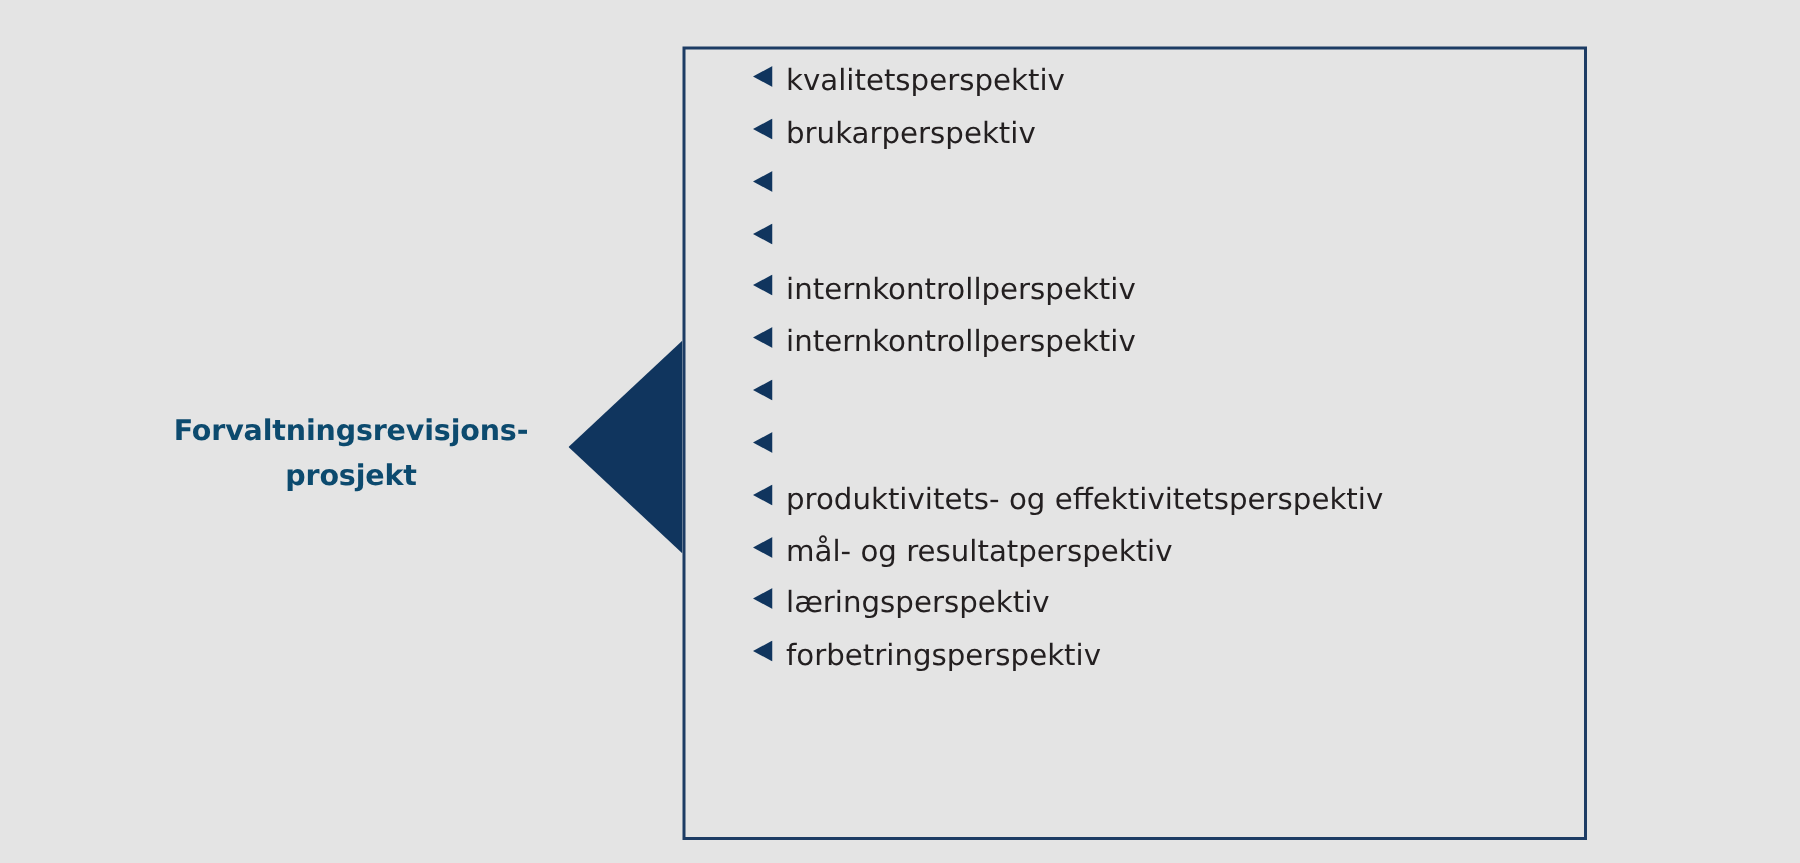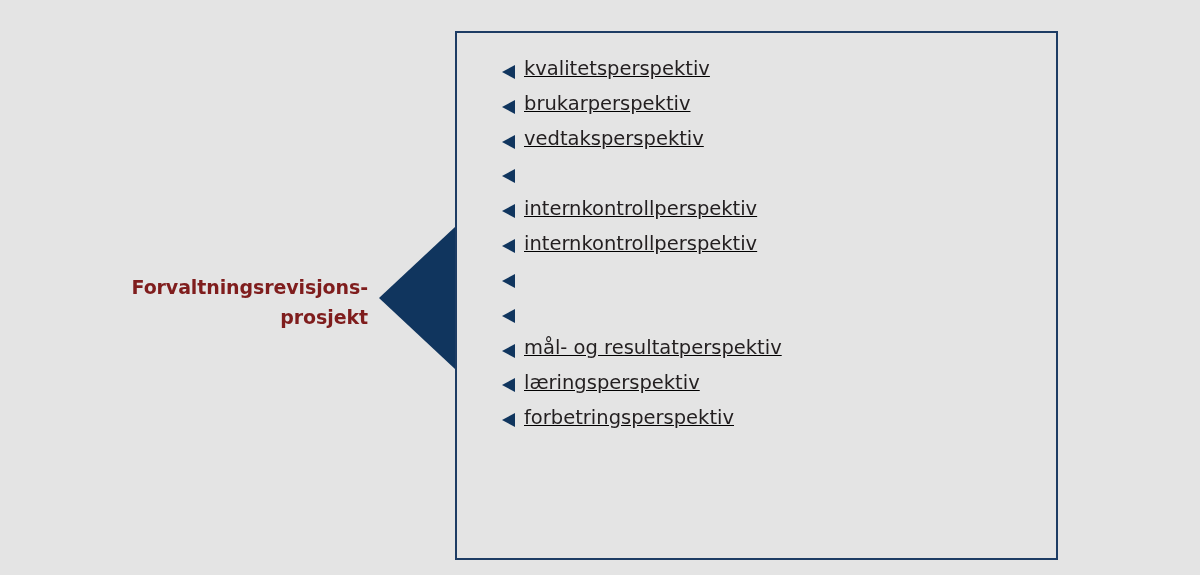--- a/index.html
+++ b/index.html
@@ -18,25 +18,25 @@
     width: 1200px;
     height: 575px;
   }
 
   
   .source-label {
     position: absolute;
     left: 100px;
     top: 272px;
     width: 268px;
-    text-align: right;
+    text-align: center;
     font-size: 19px;
     font-weight: bold;
     line-height: 30px;
-    color: #7f1d1d;
+    color: #0c4a6e;
     letter-spacing: -0.1px;
   }
   .source-label .line {
     display: block;
     white-space: pre;
   }
 
   
   .big-arrow {
     position: absolute;
@@ -61,23 +61,22 @@
 
   .items {
     position: absolute;
     left: 45px;
     top: 11px;
     right: 8px;
   }
 
   .item {
     display: flex;
-    align-items: flex-end;
+    align-items: flex-start;
     height: 34.85px;
-    text-decoration: underline;
   }
 
   .item-bullet {
     flex: 0 0 auto;
     width: 13px;
     height: 14px;
     margin-right: 9px;
     position: relative;
     top: 0px;
   }
@@ -127,21 +126,20 @@
         </span>
         <span class="item-label">brukarperspektiv</span>
       </div>
 
       <div class="item">
         <span class="item-bullet">
           <svg width="13" height="14" viewBox="0 0 13 14" xmlns="http://www.w3.org/2000/svg">
             <polygon points="0,7 13,0 13,14" fill="#10355e"></polygon>
           </svg>
         </span>
-        <span class="item-label">vedtaksperspektiv</span>
       </div>
 
       <div class="item">
         <span class="item-bullet">
           <svg width="13" height="14" viewBox="0 0 13 14" xmlns="http://www.w3.org/2000/svg">
             <polygon points="0,7 13,0 13,14" fill="#10355e"></polygon>
           </svg>
         </span>
       </div>
 
@@ -174,20 +172,28 @@
 
 
       <div class="item">
         <span class="item-bullet">
           <svg width="13" height="14" viewBox="0 0 13 14" xmlns="http://www.w3.org/2000/svg">
             <polygon points="0,7 13,0 13,14" fill="#10355e"></polygon>
           </svg>
         </span>
       </div>
 
+      <div class="item">
+        <span class="item-bullet">
+          <svg width="13" height="14" viewBox="0 0 13 14" xmlns="http://www.w3.org/2000/svg">
+            <polygon points="0,7 13,0 13,14" fill="#10355e"></polygon>
+          </svg>
+        </span>
+        <span class="item-label">produktivitets- og effektivitetsperspektiv</span>
+      </div>
 
       <div class="item">
         <span class="item-bullet">
           <svg width="13" height="14" viewBox="0 0 13 14" xmlns="http://www.w3.org/2000/svg">
             <polygon points="0,7 13,0 13,14" fill="#10355e"></polygon>
           </svg>
         </span>
         <span class="item-label">mål- og resultatperspektiv</span>
       </div>
 

